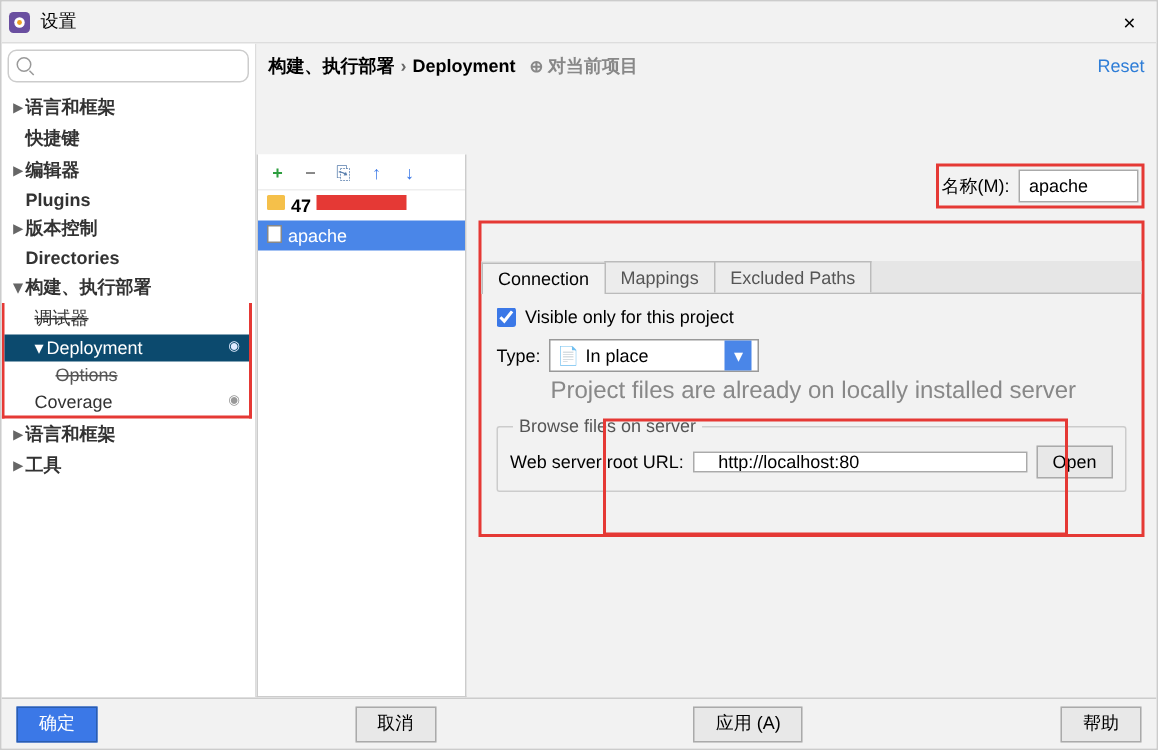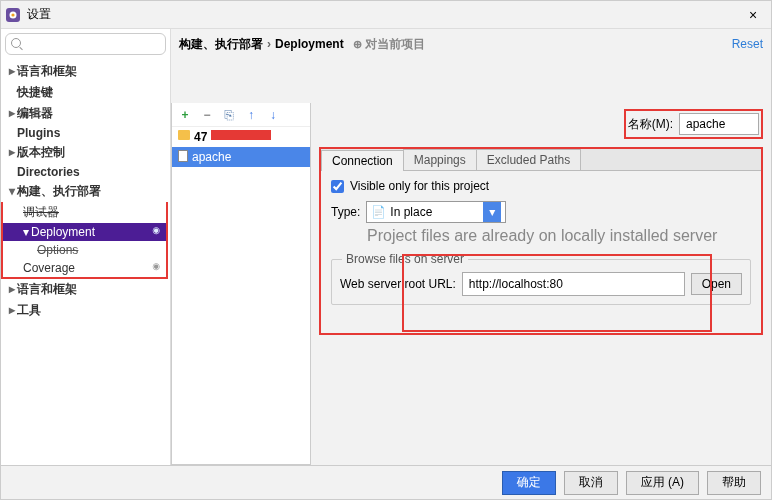--- a/index.html
+++ b/index.html
@@ -16,21 +16,21 @@
 .search-wrap { padding: 4px; }
 .search { width: 100%; height: 22px; border: 1px solid #ccc; border-radius: 6px; padding: 0 6px 0 20px; background: #fff; }
 .search-wrap { position: relative; }
 .search-icon { position: absolute; left: 10px; top: 9px; width: 10px; height: 10px; border: 1.2px solid #999; border-radius: 50%; }
 .search-icon::after { content:''; position:absolute; width:4px; height:1.2px; background:#999; transform: rotate(45deg); bottom:-2px; right:-3px; }
 
 .tree { flex:1; overflow: auto; padding-top: 2px; }
 .tree-item { padding: 2px 6px 2px 8px; cursor: pointer; white-space: nowrap; color: #333; font-weight: bold; }
 .tree-item.sub { font-weight: normal; padding-left: 20px; }
 .tree-item.subsub { font-weight: normal; padding-left: 34px; color: #555; }
-.tree-item.selected { background: #4c1d95; color: #fff; }
+.tree-item.selected { background: #0c4a6e; color: #fff; }
 .tree-item .tag { float: right; font-size: 9px; color: #999; }
 .tree-item.selected .tag { color: #e0ecff; }
 .tree-item .arrow { display:inline-block; width:8px; color:#666; }
 .tree-item.strike { text-decoration: line-through; }
 .red-box { border: 2px solid #e53935; }
 
 .content { flex:1; background: #f2f2f2; display: flex; flex-direction: column; gap: 44px; }
 .crumb-row { height: 30px; display: flex; align-items: center; padding: 0 8px; }
 .crumb-row .crumb { flex:1; font-weight: bold; }
 .crumb-row .crumb .sep { color: #666; margin: 0 4px; }
@@ -47,42 +47,42 @@
 .folder-ic { width:12px; height:10px; background:#f5c04a; border-radius:1px; display:inline-block; }
 .file-ic { width:10px; height:12px; background:#fff; border:1px solid #888; display:inline-block; position:relative; }
 
 .detail-col { flex:1; padding: 4px 8px 8px 8px; position: relative; }
 .name-row { display:flex; align-items:center; gap:6px; margin: 2px 0 8px 0; justify-content: flex-end; }
 .name-row label { }
 .name-row input { height: 22px; border:1px solid #aaa; padding: 0 6px; width: 80px; }
 .name-box { border: 2px solid #e53935; padding: 2px; display:inline-flex; align-items:center; gap:6px; }
 
 .big-red { border: 2px solid #e53935; position: relative; padding-bottom: 20px; }
-.tabs { display:flex; border-bottom: 1px solid #bbb; background:#e6e6e6; }
+.tabs { display:flex; border-bottom: 1px solid #bbb; background:#e6e6e6;margin-top:25px; }
 .tab { padding: 3px 10px; border:1px solid #bbb; border-bottom:none; background:#ececec; margin-right:-1px; cursor:pointer; color:#555; }
 .tab.active { background:#f2f2f2; color:#000; position:relative; top:1px; }
 
 .pane { padding: 8px 10px; }
 .chk-row { display:flex; align-items:center; gap:6px; margin-bottom:8px; }
 .chk-row input { accent-color:#3b78e7; }
 .type-row { display:flex; align-items:center; gap:6px; margin-bottom:2px; }
 .select-wrap { position:relative; display:inline-block; }
 .select-btn { display:flex; align-items:center; height:22px; border:1px solid #999; background:#fff; width:140px; padding:0 4px; gap:4px; }
 .select-btn .dd { margin-left:auto; width:18px; height:20px; background:#4a86e8; color:#fff; display:flex; align-items:center; justify-content:center; }
 .hint-text { color:#888; font-size:16px; padding: 2px 0 10px 36px; }
 
 .fieldset { border:1px solid #ccc; border-radius:2px; padding: 10px 8px 8px 8px; margin-top:4px; }
 .fieldset-legend { background:#f2f2f2; padding:0 4px; color:#555; position:relative; top:-18px; left:2px; display:inline-block; }
 .fieldset-inner { margin-top:-12px; display:flex; align-items:center; gap:6px; }
-.fieldset-inner input { flex:1; height:24px; border:1px solid #aaa; padding:0 6px; background:#fff; }
+.fieldset-inner input { flex:1; height:14px; border:1px solid #aaa; padding:0 16px; background:#fff; }
 .open-btn { height:22px; padding:0 10px; border:1px solid #aaa; background:#e8e8e8; cursor:pointer; }
 
 .red-inner { border:2px solid #e53935; position:absolute; }
 
-.footer { height: 34px; display:flex; align-items:center; justify-content:flex-end; gap:8px; padding:0 10px; border-top:1px solid #ccc; background:#f2f2f2; }
+.footer { height: 34px; display:flex; align-items:center; justify-content:space-between; gap:8px; padding:0 10px; border-top:1px solid #ccc; background:#f2f2f2; }
 .footer button { height:24px; padding:0 14px; border:1px solid #aaa; background:#e8e8e8; cursor:pointer; }
 .footer button.primary { background:#3b78e7; color:#fff; border-color:#2a5db0; }
 </style>
 </head>
 <body>
 
 <div class="titlebar">
   <span class="icon">
     <svg viewBox="0 0 16 16">
         <rect x="1" y="1" width="14" height="14" rx="3" fill="#6a4fa0"></rect>

